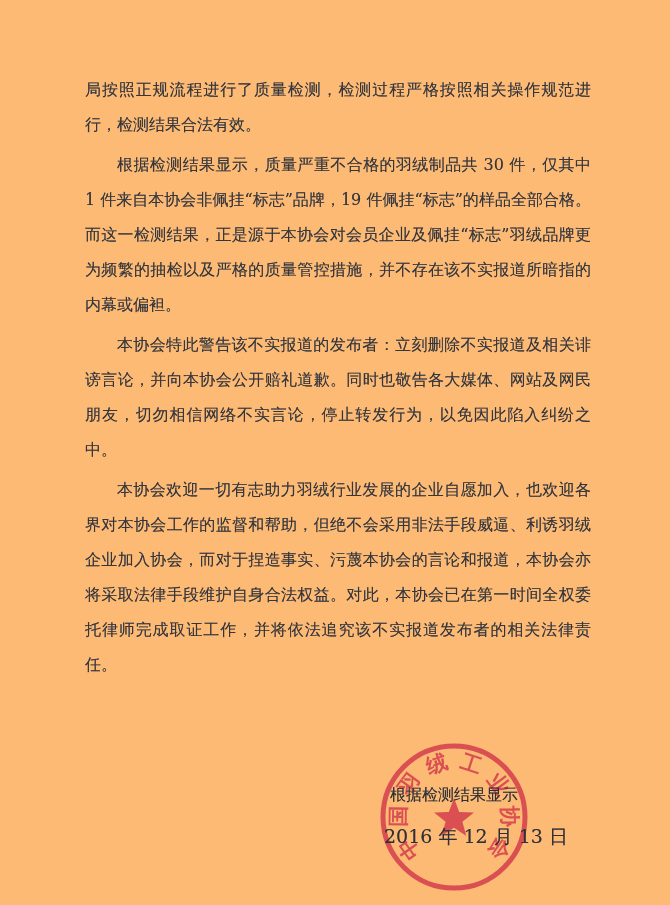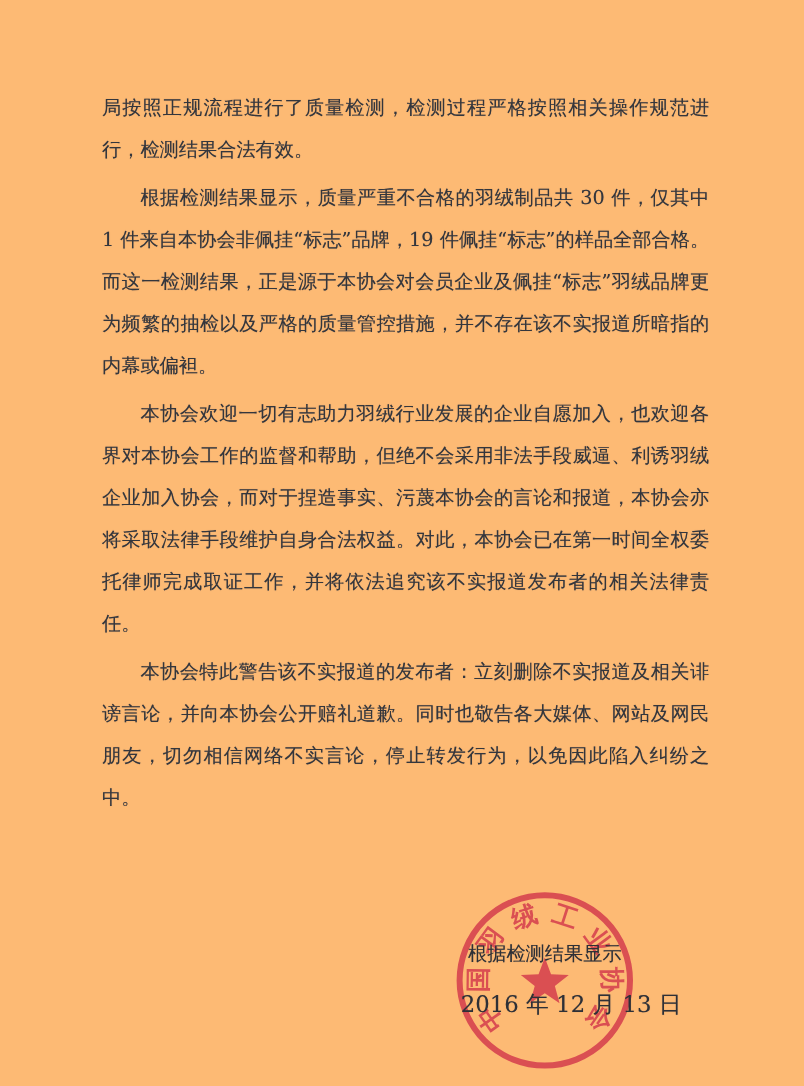--- a/index.html
+++ b/index.html
@@ -66,22 +66,22 @@
   }
 </style>
 </head>
 <body>
 
 <div class="page">
 
   <div class="doc">
     <p>局按照正规流程进行了质量检测，检测过程严格按照相关操作规范进行，检测结果合法有效。</p>
     <p class="indent">根据检测结果显示，质量严重不合格的羽绒制品共 30 件，仅其中 1 件来自本协会非佩挂“标志”品牌，19 件佩挂“标志”的样品全部合格。而这一检测结果，正是源于本协会对会员企业及佩挂“标志”羽绒品牌更为频繁的抽检以及严格的质量管控措施，并不存在该不实报道所暗指的内幕或偏袒。</p>
+    <p class="indent">本协会特此警告该不实报道的发布者：立刻删除不实报道及相关诽谤言论，并向本协会公开赔礼道歉。同时也敬告各大媒体、网站及网民朋友，切勿相信网络不实言论，停止转发行为，以免因此陷入纠纷之中。</p>
     <p class="indent">本协会欢迎一切有志助力羽绒行业发展的企业自愿加入，也欢迎各界对本协会工作的监督和帮助，但绝不会采用非法手段威逼、利诱羽绒企业加入协会，而对于捏造事实、污蔑本协会的言论和报道，本协会亦将采取法律手段维护自身合法权益。对此，本协会已在第一时间全权委托律师完成取证工作，并将依法追究该不实报道发布者的相关法律责任。</p>
-    <p class="indent">本协会特此警告该不实报道的发布者：立刻删除不实报道及相关诽谤言论，并向本协会公开赔礼道歉。同时也敬告各大媒体、网站及网民朋友，切勿相信网络不实言论，停止转发行为，以免因此陷入纠纷之中。</p>
   </div>
 
   <div class="sig-org">根据检测结果显示</div>
   <div class="sig-date">2016 年 12 月 13 日</div>
 
   <svg class="seal" width="160" height="160" viewBox="0 0 160 160" xmlns="http://www.w3.org/2000/svg">
     <circle cx="80" cy="80" r="71" fill="none" stroke-width="5" stroke="#d6414e"></circle>
     <path d="M80,61 L85.2,74.9 L100,75.5 L88.4,84.7 L92.3,99 L80,90.8 L67.7,99 L71.6,84.7 L60,75.5 L74.8,74.9 Z" fill="#d6414e"></path>
     <g id="seal-arc-text">
         <text transform="translate(35.8,111.0) rotate(-125.0)" text-anchor="middle" dominant-baseline="middle" fill="#d6414e">中</text>

